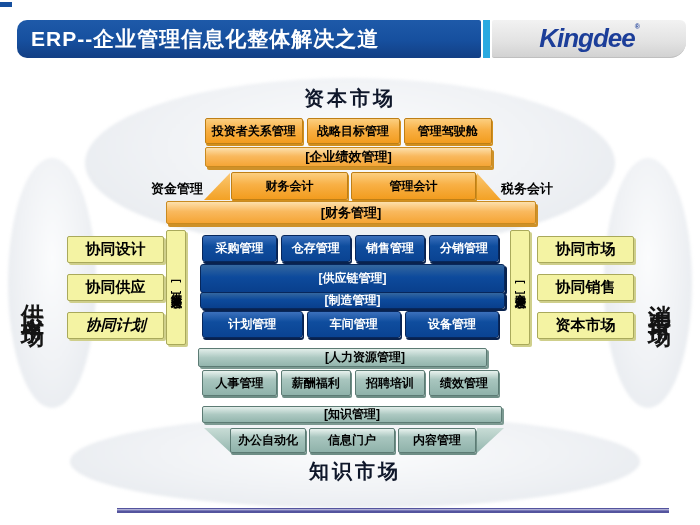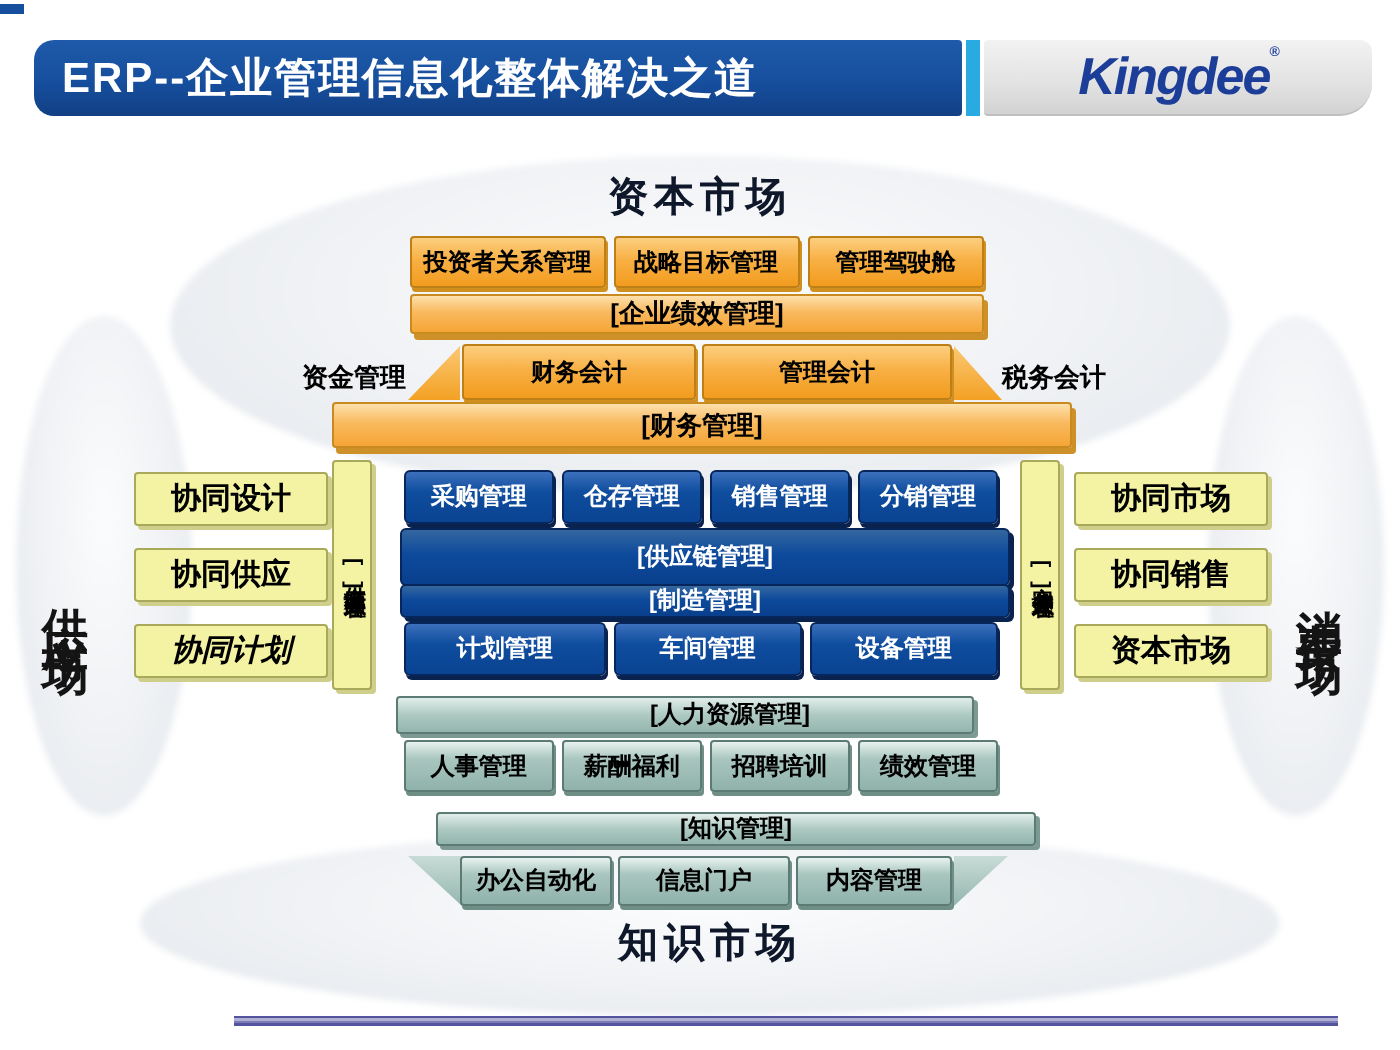--- a/index.html
+++ b/index.html
@@ -166,21 +166,21 @@
   </div>
 
   <div class="abs bx tbar z1" style="left:198px;top:348px;width:289px;height:19px;padding-left:45px;">[人力资源管理]</div>
   <div class="abs flexrow z1" style="left:202px;top:370px;width:297px;height:26px;">
     <div class="bx tbox" style="flex:1.07;">人事管理</div>
     <div class="bx tbox">薪酬福利</div>
     <div class="bx tbox">招聘培训</div>
     <div class="bx tbox">绩效管理</div>
   </div>
 
-  <div class="abs bx tbar z1" style="left:218px;top:406px;width:300px;height:17px;">[知识管理]</div>
+  <div class="abs bx tbar z1" style="left:202px;top:406px;width:300px;height:17px;">[知识管理]</div>
   <div class="abs twing-l z1" style="left:204px;top:428px;width:27px;height:25px;"></div>
   <div class="abs bx tbox z1" style="left:230px;top:428px;width:76px;height:25px;">办公自动化</div>
   <div class="abs bx tbox z1" style="left:309px;top:428px;width:86px;height:25px;">信息门户</div>
   <div class="abs bx tbox z1" style="left:398px;top:428px;width:78px;height:25px;">内容管理</div>
   <div class="abs twing-r z1" style="left:477px;top:428px;width:27px;height:25px;"></div>
 
   <div class="abs bx ybox z1" style="left:67px;top:236px;width:97px;height:27px;">协同设计</div>
   <div class="abs bx ybox z1" style="left:67px;top:274px;width:97px;height:27px;">协同供应</div>
   <div class="abs bx ybox z1" style="left:67px;top:312px;width:97px;height:27px;font-style:italic;">协同计划</div>
   <div class="abs yvbar z1" style="left:166px;top:230px;width:20px;height:115px;">[供应商关系管理]</div>

